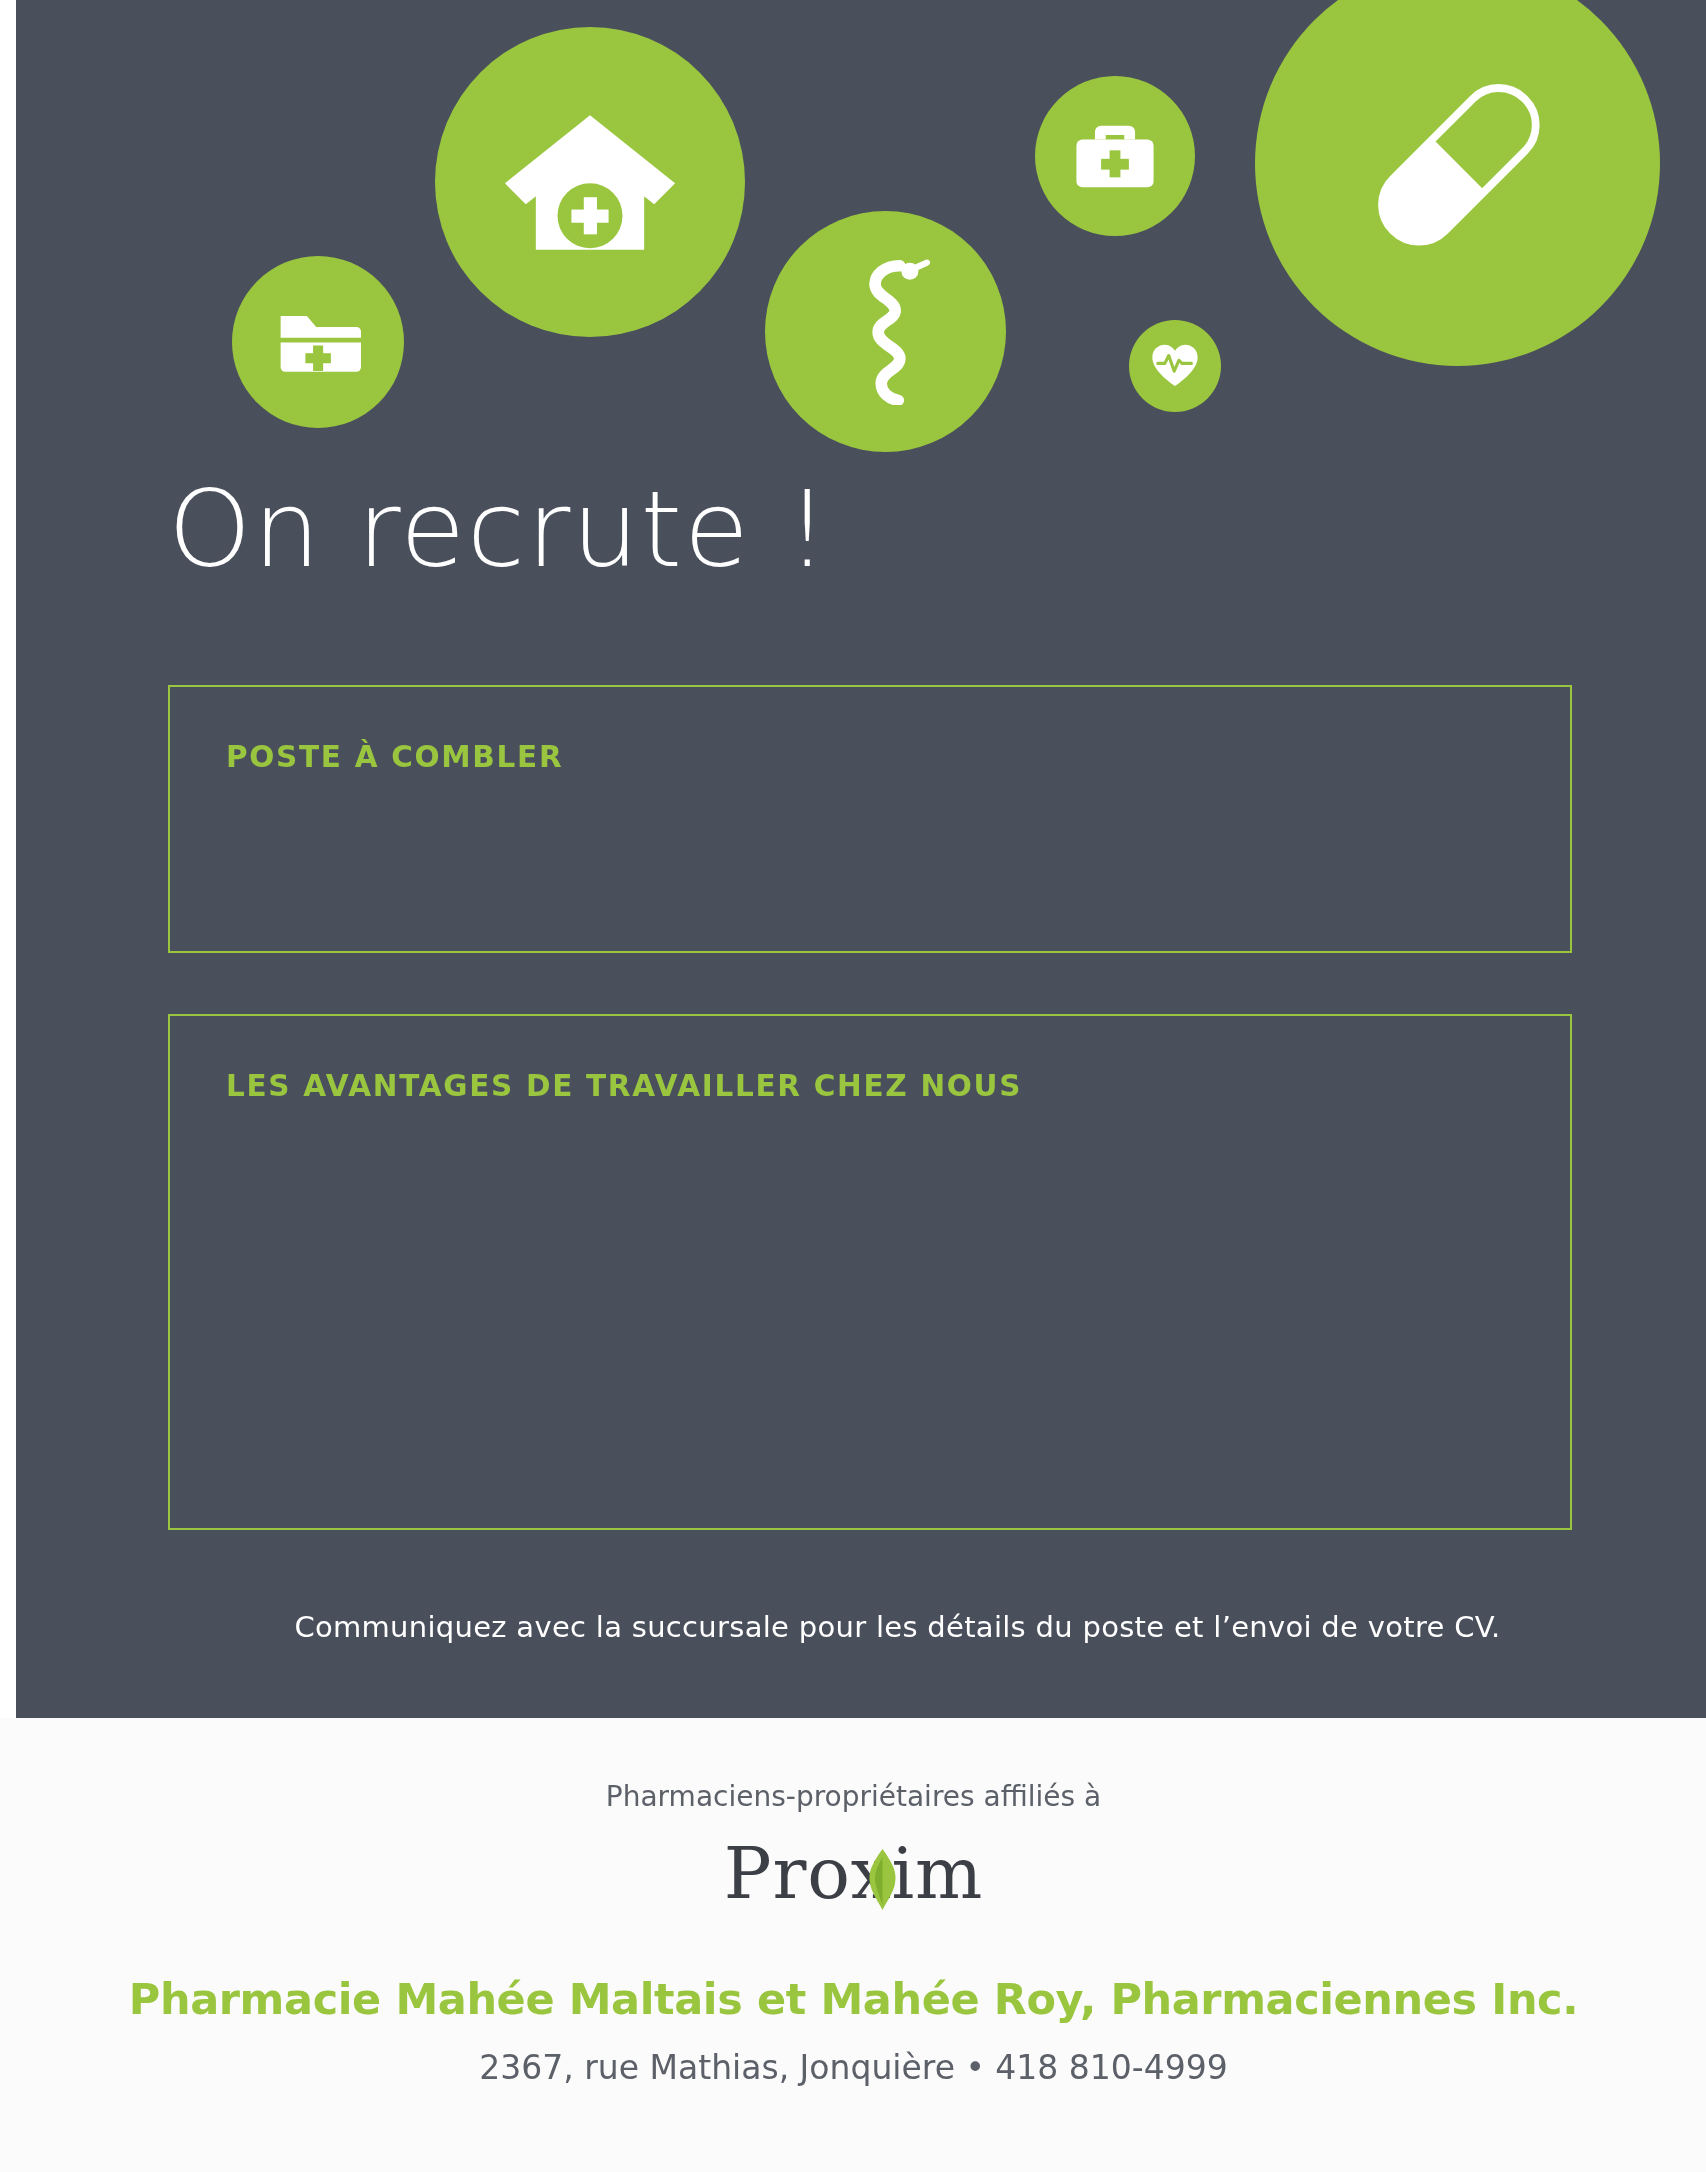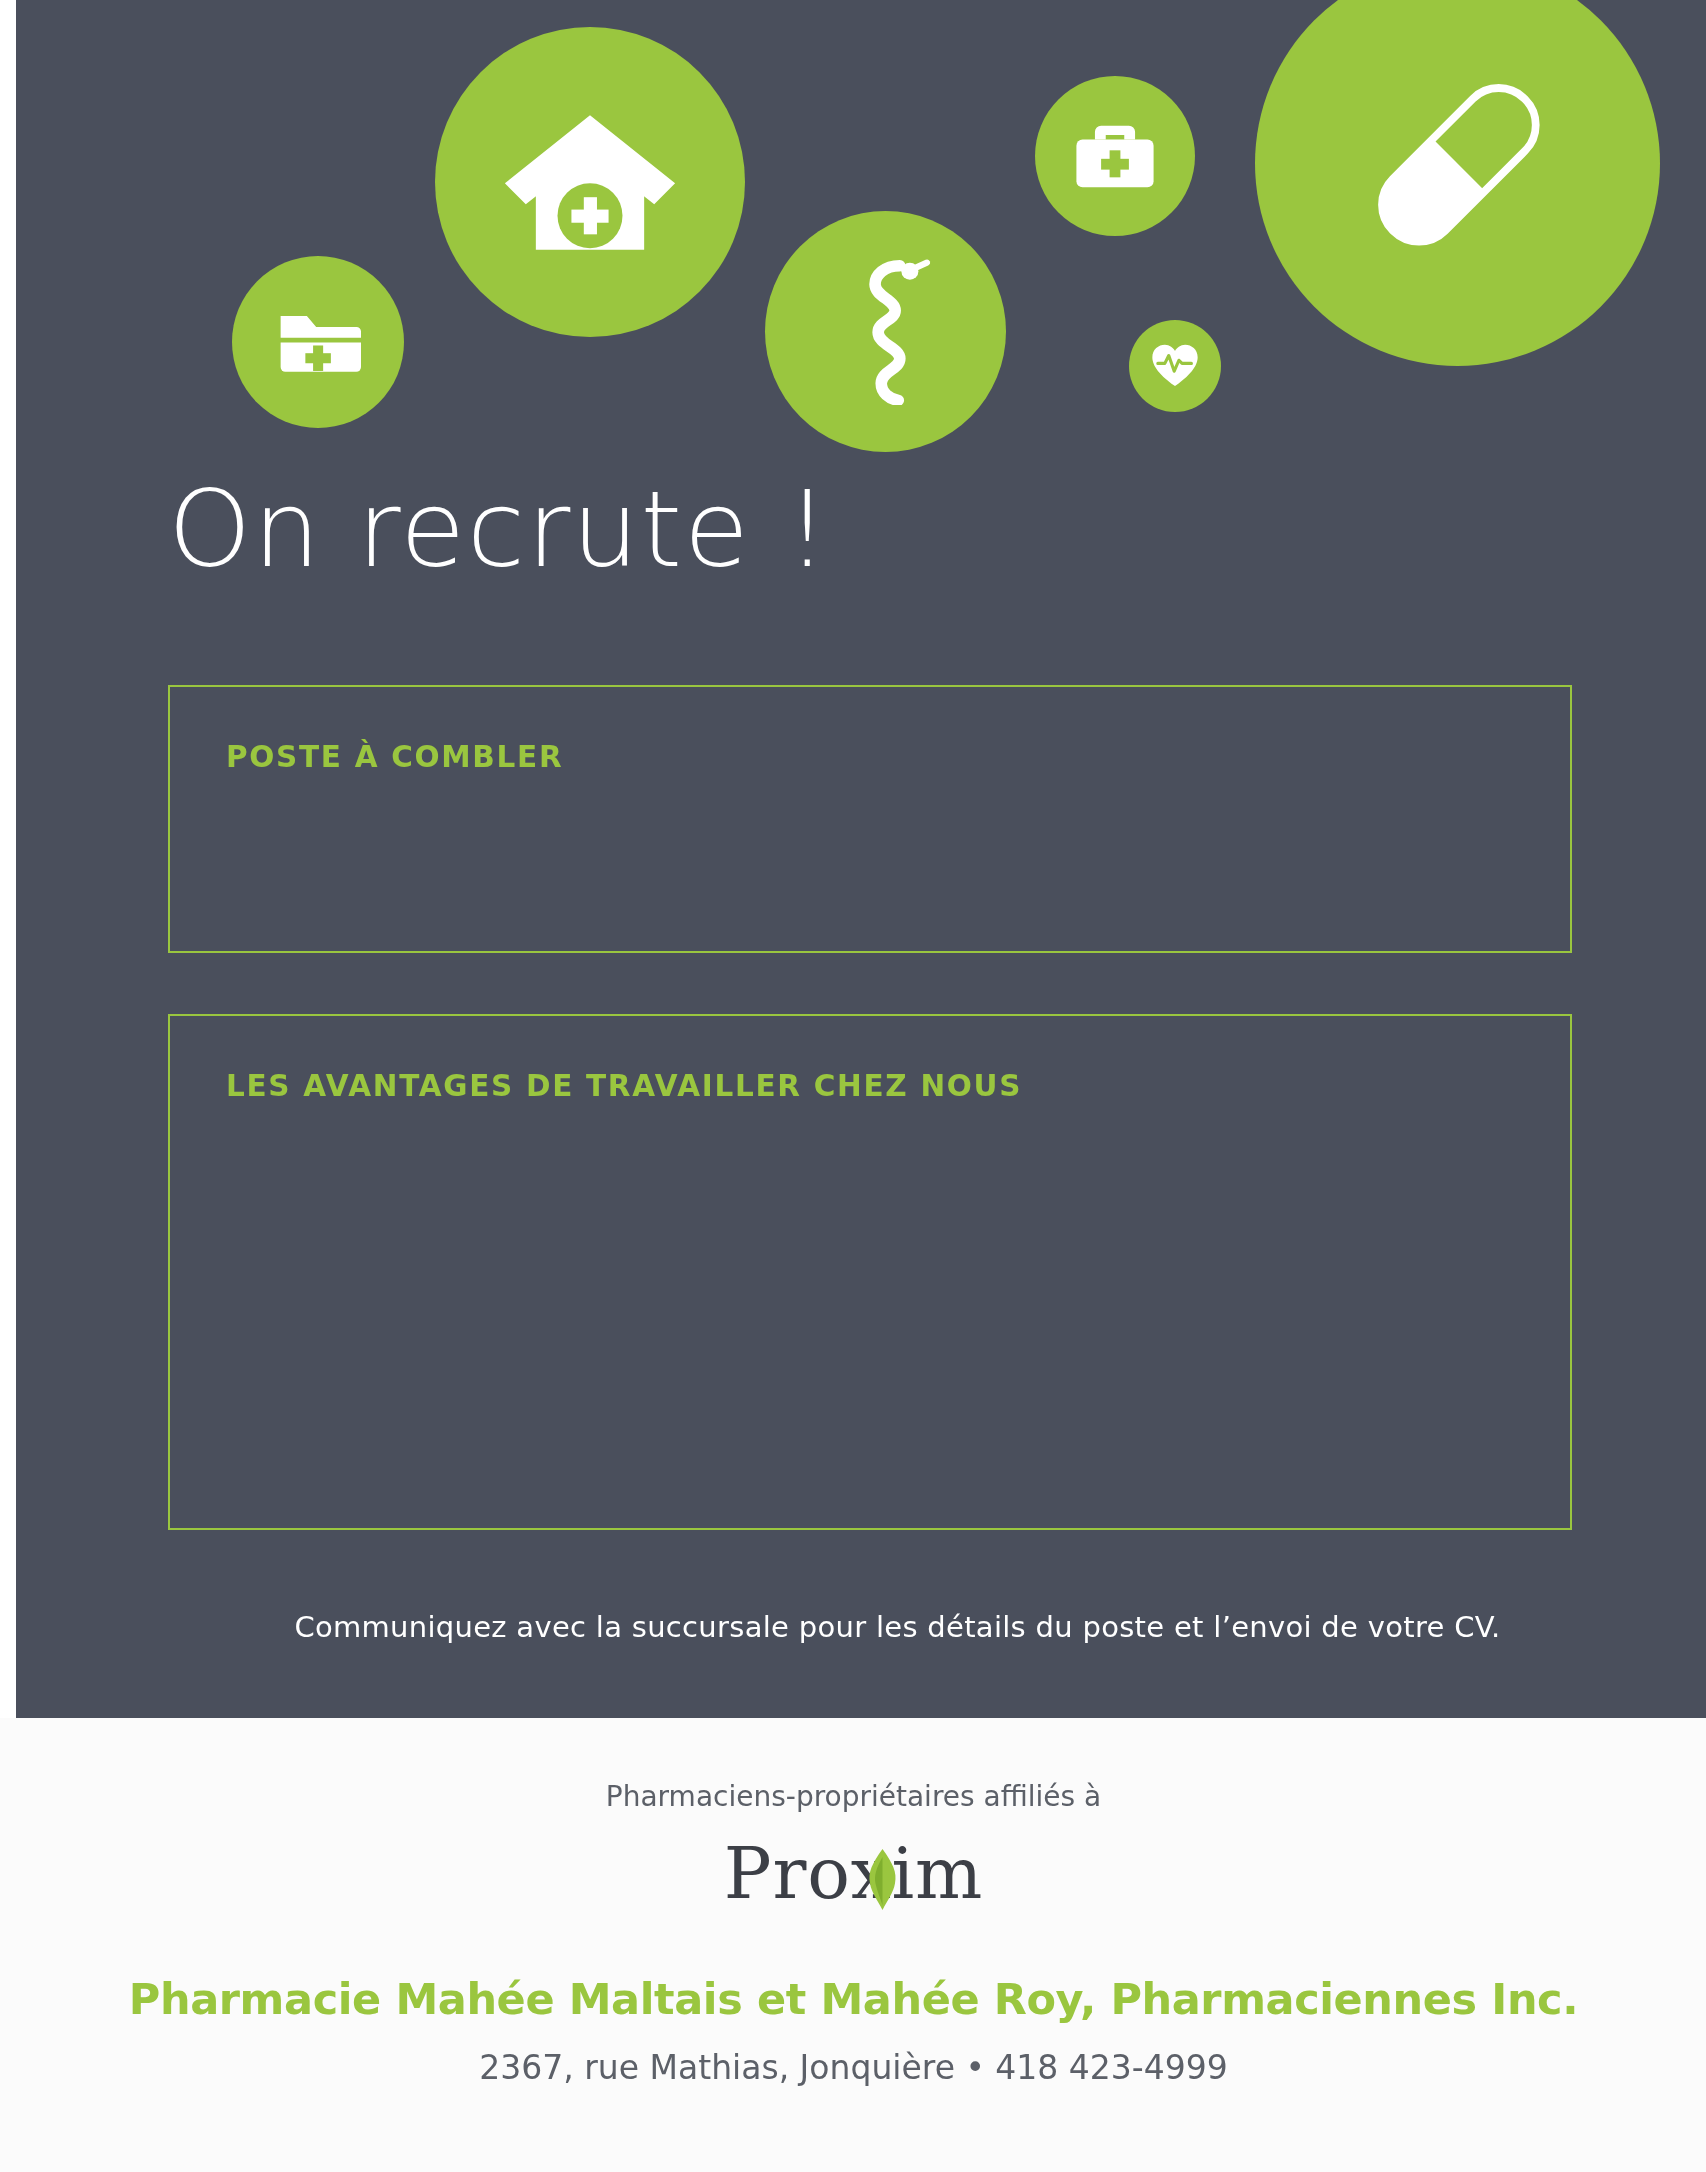--- a/index.html
+++ b/index.html
@@ -257,18 +257,18 @@
       <span class="logo">
         <span>Proxim</span>
         <svg class="leaf" viewBox="0 0 78 86" aria-hidden="true">
           <path d="M39 4 C26 22 20 34 23 48 C25 60 33 70 39 82 C45 70 53 60 55 48 C58 34 52 22 39 4 Z" fill="#9ac63f"></path>
           <path d="M39 14 C31 28 28 38 30 48 C32 58 36 66 39 76 z" fill="#7fae2e"></path>
         </svg>
       </span>
     </div>
 
     <div class="company">Pharmacie Mahée Maltais et Mahée Roy, Pharmaciennes Inc.</div>
-    <div class="address">2367, rue Mathias, Jonquière • 418 423-4999</div>
+    <div class="address">2367, rue Mathias, Jonquière • 418 810-4999</div>
 
   </div>
 
 </div>
 
 
 </body></html>

